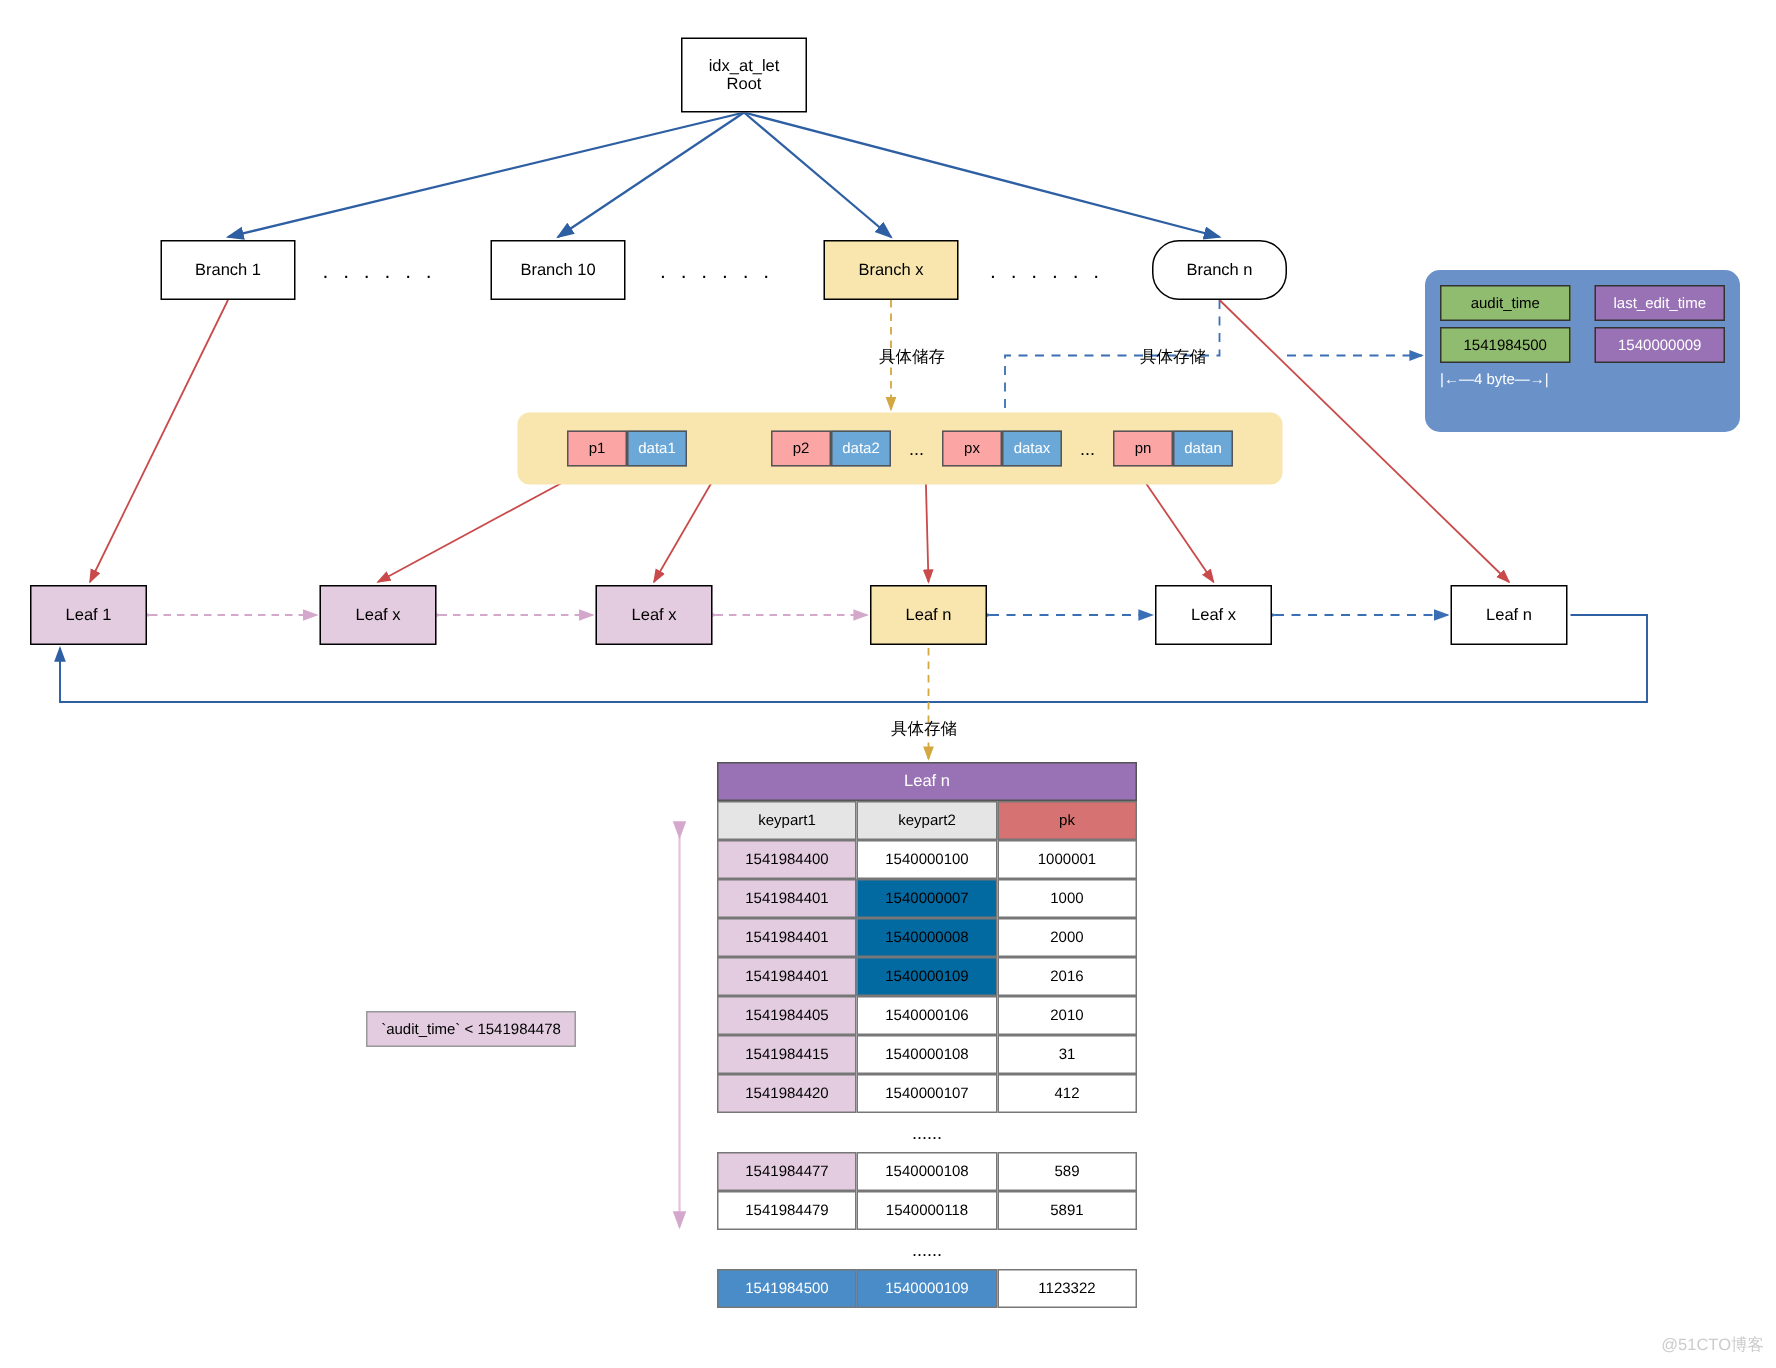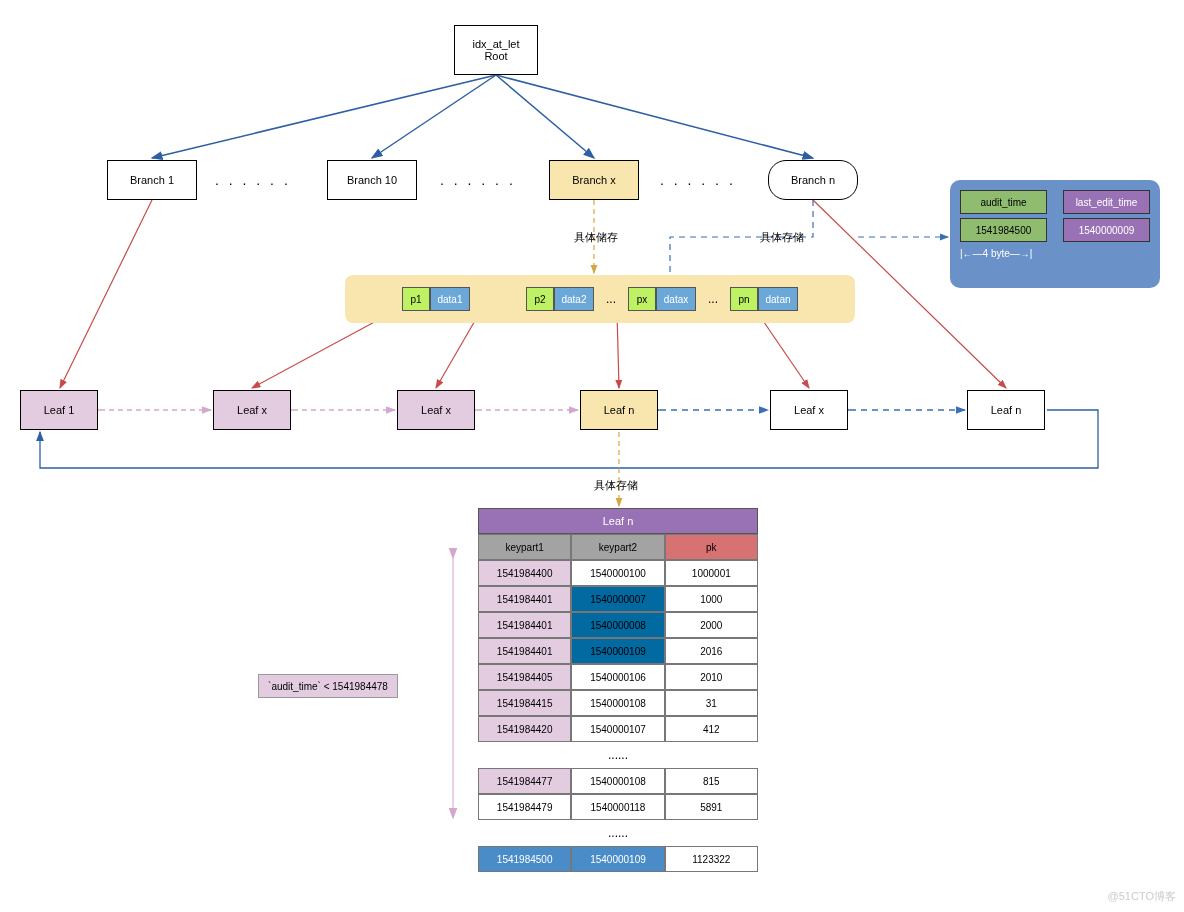--- a/index.html
+++ b/index.html
@@ -5,38 +5,38 @@
 * { box-sizing: border-box; margin: 0; padding: 0; }
 body { font-family: Arial, sans-serif; font-size: 11px; background: #fff; width: 1184px; height: 912px; position: relative; }
 .box { position: absolute; border: 1px solid #000; background: #fff; display: flex; align-items: center; justify-content: center; text-align: center; padding: 4px; }
 .root { left: 454px; top: 25px; width: 84px; height: 50px; flex-direction: column; }
 .branch { top: 160px; width: 90px; height: 40px; }
 .branch.highlight { background: #f8e6ae; }
 .dots-h { position: absolute; top: 172px; font-size: 14px; letter-spacing: 3px; }
 .label { position: absolute; font-size: 11px; }
 .branch-inner { position: absolute; left: 345px; top: 275px; width: 510px; height: 48px; background: #f8e6ae; border-radius: 8px; display: flex; align-items: center; justify-content: center; gap: 8px; }
 .cell { height: 24px; display: flex; align-items: center; justify-content: center; font-size: 10px; border: 1px solid #555; }
-.p-cell { width: 28px; background: #bef264; }
+.p-cell { width: 40px; background: #fca5a5; }
 .d-cell { width: 40px; background: #6ba8d8; color: #fff; }
 .dots-s { font-size: 12px; padding: 0 4px; }
 .leaf { top: 390px; width: 78px; height: 40px; }
 .leaf.pink { background: #e3cce0; }
 .leaf.yellow { background: #f8e6ae; }
 .side-panel { position: absolute; left: 950px; top: 180px; width: 210px; height: 108px; background: #6a92c9; border-radius: 10px; padding: 10px; }
 .side-row { display: flex; gap: 16px; margin-bottom: 4px; }
 .side-cell { width: 90px; height: 24px; display: flex; align-items: center; justify-content: center; font-size: 10px; border: 1px solid #333; }
 .green-c { background: #8fbc6e; }
 .purple-c { background: #9872b4; color: #fff; }
 .byte-label { color: #fff; font-size: 10px; margin-top: 6px; display: flex; align-items: center; }
-.note-box { position: absolute; left: 258px; top: 674px; width: 140px; height: 24px; background: #e3cce0; border: 1px solid #999; display: flex; align-items: center; justify-content: center; font-size: 10px; }
+.note-box { position: absolute; left: 244px; top: 674px; width: 140px; height: 24px; background: #e3cce0; border: 1px solid #999; display: flex; align-items: center; justify-content: center; font-size: 10px; }
 .table-wrap { position: absolute; left: 478px; top: 508px; width: 280px; }
 .tbl-header { background: #9872b4; color: #fff; text-align: center; padding: 6px; border: 1px solid #555; font-size: 11px; }
 .tbl-row { display: flex; }
 .tbl-cell { flex: 1; height: 26px; border: 1px solid #777; display: flex; align-items: center; justify-content: center; font-size: 10px; background: #fff; }
-.tbl-cell.green { background: #a3a3a3; }
+.tbl-cell.green { background: #e5e5e5; }
 .tbl-cell.red { background: #d67272; }
 .tbl-cell.pink { background: #e3cce0; }
 .tbl-cell.yellow { background: #0369a1; }
 .tbl-cell.blue { background: #4a8cc7; color: #fff; }
 .ellipsis-row { text-align: center; padding: 6px; font-size: 12px; }
 svg.arrows { position: absolute; left: 0; top: 0; width: 1184px; height: 912px; pointer-events: none; }
 .watermark { position: absolute; right: 8px; bottom: 8px; color: #ccc; font-size: 11px; }
 </style>
 </head>
 <body>
@@ -104,21 +104,21 @@
     <div class="box branch" style="left: 327px;">Branch 10</div>
     <div class="box branch highlight" style="left: 549px;">Branch x</div>
     <div class="box branch" style="left: 768px; border-radius: 18px;">Branch n</div>
   </div>
 <div id="dots">
     <div class="dots-h" style="left: 215px;">. . . . . .</div>
     <div class="dots-h" style="left: 440px;">. . . . . .</div>
     <div class="dots-h" style="left: 660px;">. . . . . .</div>
   </div>
 
-<div class="label" style="left:574px;top:230px">具体储存</div>
+<div class="label" style="left:586px;top:230px">具体储存</div>
 <div class="label" style="left:760px;top:230px">具体存储</div>
 <div class="label" style="left:594px;top:478px">具体存储</div>
 
 <div class="branch-inner" id="binner">
     <div style="display: flex;">
       <div class="cell p-cell">p1</div>
       <div class="cell d-cell">data1</div>
     </div>
     <div style="display: flex; padding-left: 48px;">
       <div class="cell p-cell">p2</div>
@@ -201,21 +201,21 @@
         <div class="tbl-cell pink">1541984420</div>
         <div class="tbl-cell ">1540000107</div>
         <div class="tbl-cell ">412</div>
       </div>
     </div>
   <div class="ellipsis-row">......</div>
   <div id="trows2">
       <div class="tbl-row">
         <div class="tbl-cell pink">1541984477</div>
         <div class="tbl-cell ">1540000108</div>
-        <div class="tbl-cell ">815</div>
+        <div class="tbl-cell ">589</div>
       </div>
       <div class="tbl-row">
         <div class="tbl-cell ">1541984479</div>
         <div class="tbl-cell ">1540000118</div>
         <div class="tbl-cell ">5891</div>
       </div>
     </div>
   <div class="ellipsis-row">......</div>
   <div id="trows3">
       <div class="tbl-row">

